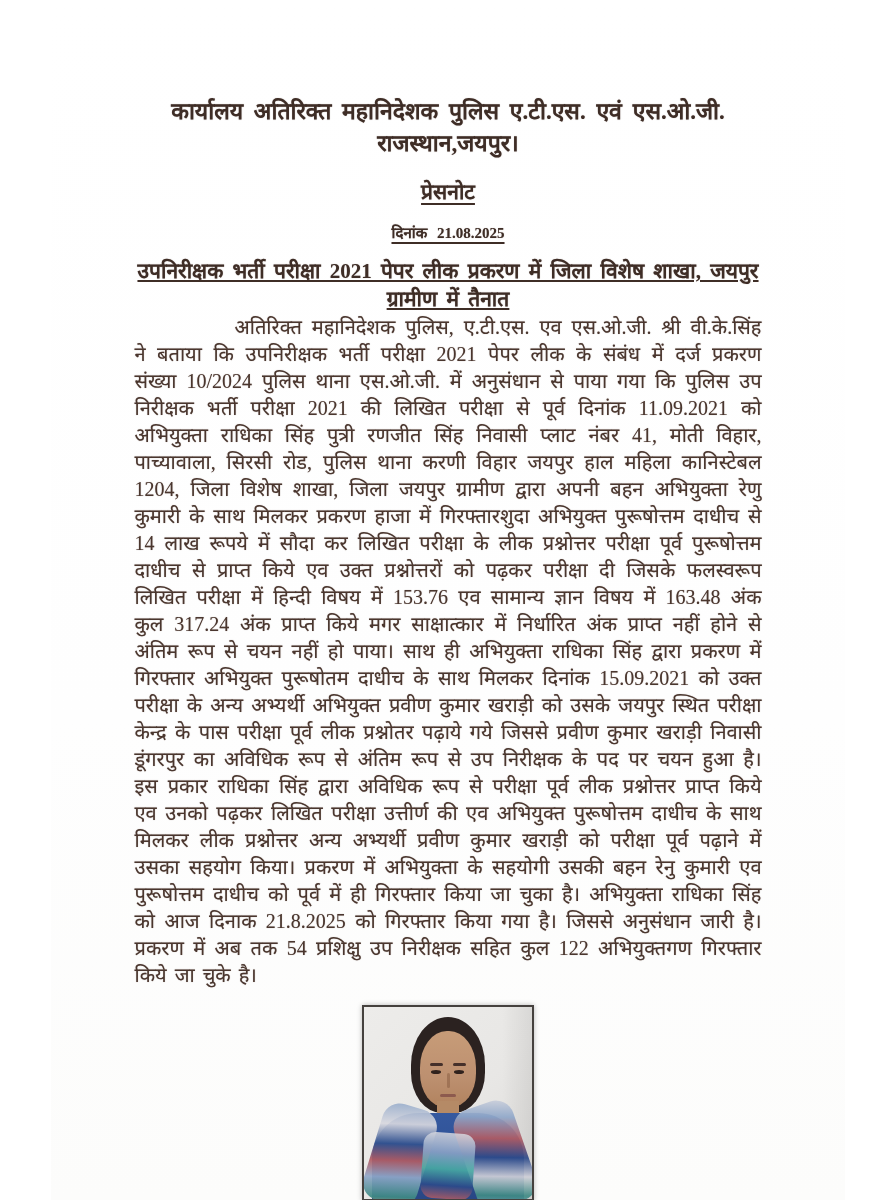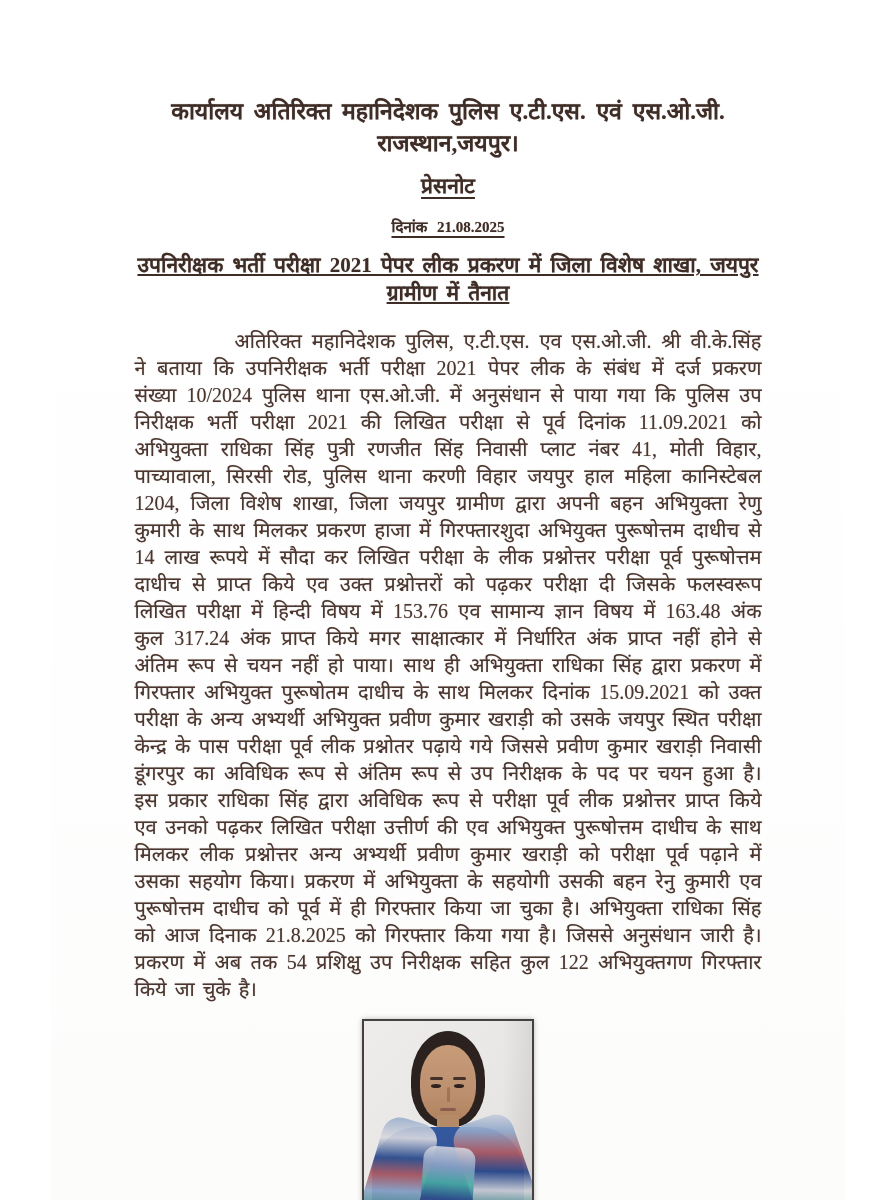--- a/index.html
+++ b/index.html
@@ -25,21 +25,21 @@
   }
   .office-title {
     text-align: center;
     font-size: 23px;
     font-weight: 700;
     line-height: 32px;
     word-spacing: 5px;
     color: #3e2d26;
   }
   .press-note-label {
-    margin-top: 11px;
+    margin-top: 17px;
     text-align: center;
     font-size: 21px;
     font-weight: 700;
     color: #3e2d26;
   }
   .press-note-label span,
   .date-line span {
     text-decoration: underline;
     text-decoration-thickness: 1.5px;
     text-underline-offset: 4px;
@@ -56,21 +56,21 @@
     margin-top: 15px;
     text-align: center;
     font-size: 21px;
     font-weight: 700;
     line-height: 28px;
     word-spacing: 4px;
     color: #3e2d26;
     text-decoration: underline;
   }
   .body-paragraph {
-    margin-top: 21px;
+    margin-top: 1px;
     font-size: 20px;
     line-height: 27px;
     text-align: justify;
     text-indent: 100px;
     word-spacing: 3px;
     color: #4a362e;
   }
   
   .photo-frame {
     position: relative;

